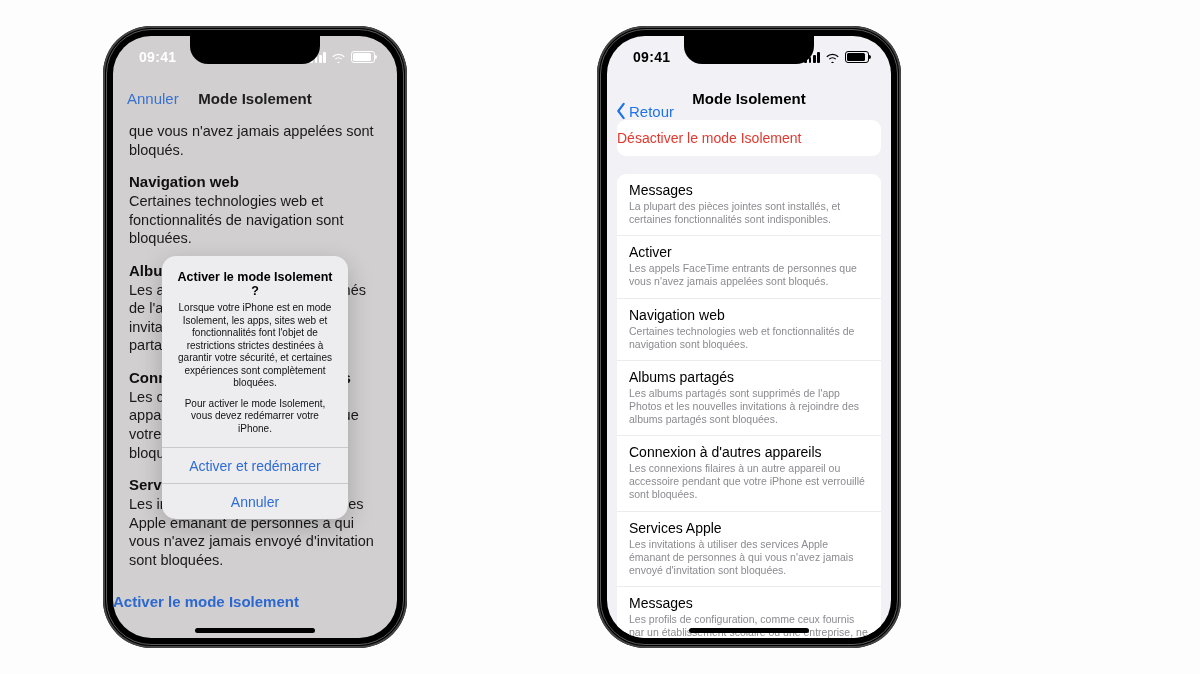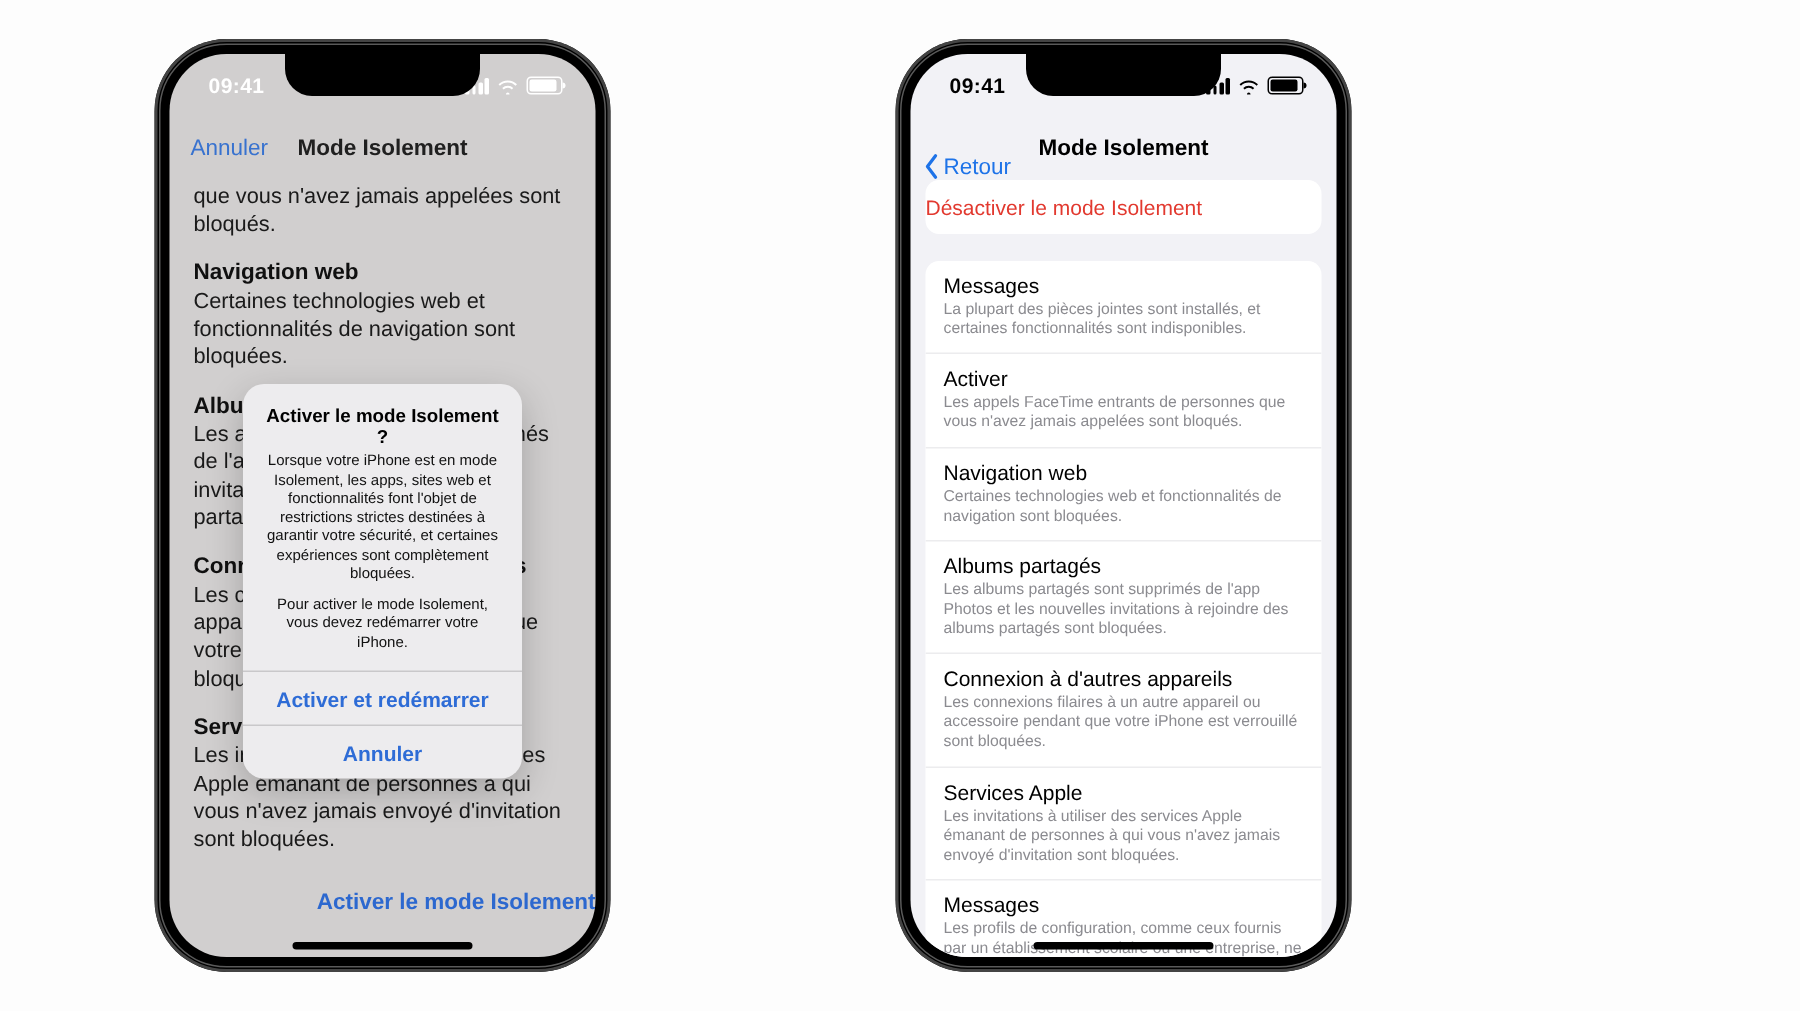--- a/index.html
+++ b/index.html
@@ -37,32 +37,32 @@
   .left .screen { background: #d8d6d6; }
   .navL { position:absolute; top:42px; left:0; right:0; height:40px; display:flex; align-items:center; justify-content:center; padding: 0 12px; }
   .navL .cancel { position:absolute; left:14px; color:#3a76d6; font-size:15px; }
   .navL .title  { font-size:15px; font-weight:600; color:#222; }
 
   .listL { position:absolute; top:86px; left:16px; right:16px; bottom:70px; overflow:hidden; color:#1b1b1b; }
   .listL .blk { margin-bottom: 14px; }
   .listL .blk h4 { font-size:15px; font-weight:600; margin-bottom:2px; color:#111; }
   .listL .blk p  { font-size:14.5px; line-height:1.28; color:#1b1b1b; }
 
-  .activateL { position:absolute; left:0; right:0; bottom:28px; text-align:right; color:#2e6cd6; font-weight:600; font-size:15px; }
+  .activateL { position:absolute; left:0; right:0; bottom:28px; text-align:left; color:#2e6cd6; font-weight:600; font-size:15px; }
 
   
   .dim { position:absolute; inset:0; background: rgba(0,0,0,0.03); }
 
   
   .alert { position:absolute; left:50%; top:220px; transform:translateX(-50%); width:186px; background:#edecee; border-radius:14px; overflow:hidden; box-shadow: 0 8px 24px rgba(0,0,0,0.22); z-index:30; }
   .alert .body { padding: 14px 12px 12px; text-align:center; }
   .alert h5 { font-size:12.5px; font-weight:700; color:#000; margin-bottom:4px; }
   .alert p  { font-size:10px; line-height:1.25; color:#111; }
   .alert p + p { margin-top:8px; }
-  .alert .btn { border-top:1px solid #c9c8ca; height:36px; display:flex; align-items:center; justify-content:center; font-size:14px; color:#2e6cd6;font-weight:bold;}
+  .alert .btn { border-top:1px solid #c9c8ca; height:36px; display:flex; align-items:center; justify-content:center; font-size:14px; color:#2e6cd6;}
   .alert .btn.cancel { color:#2e6cd6; }
 
   
   .right .screen { background: #f2f2f6; }
   .navR { position:absolute; top:42px; left:0; right:0; height:40px; display:flex; align-items:center; justify-content:center; }
   .navR .back { position:absolute; left:8px; color:#1e73e8; font-size:15px; display:flex; align-items:center; gap:2px;margin-top:26px; }
   .navR .back svg { width:12px; height:18px; }
   .navR .title { font-size:15px; font-weight:600; color:#000; }
 
   .contentR { position:absolute; top:84px; left:10px; right:10px; bottom:14px; }

